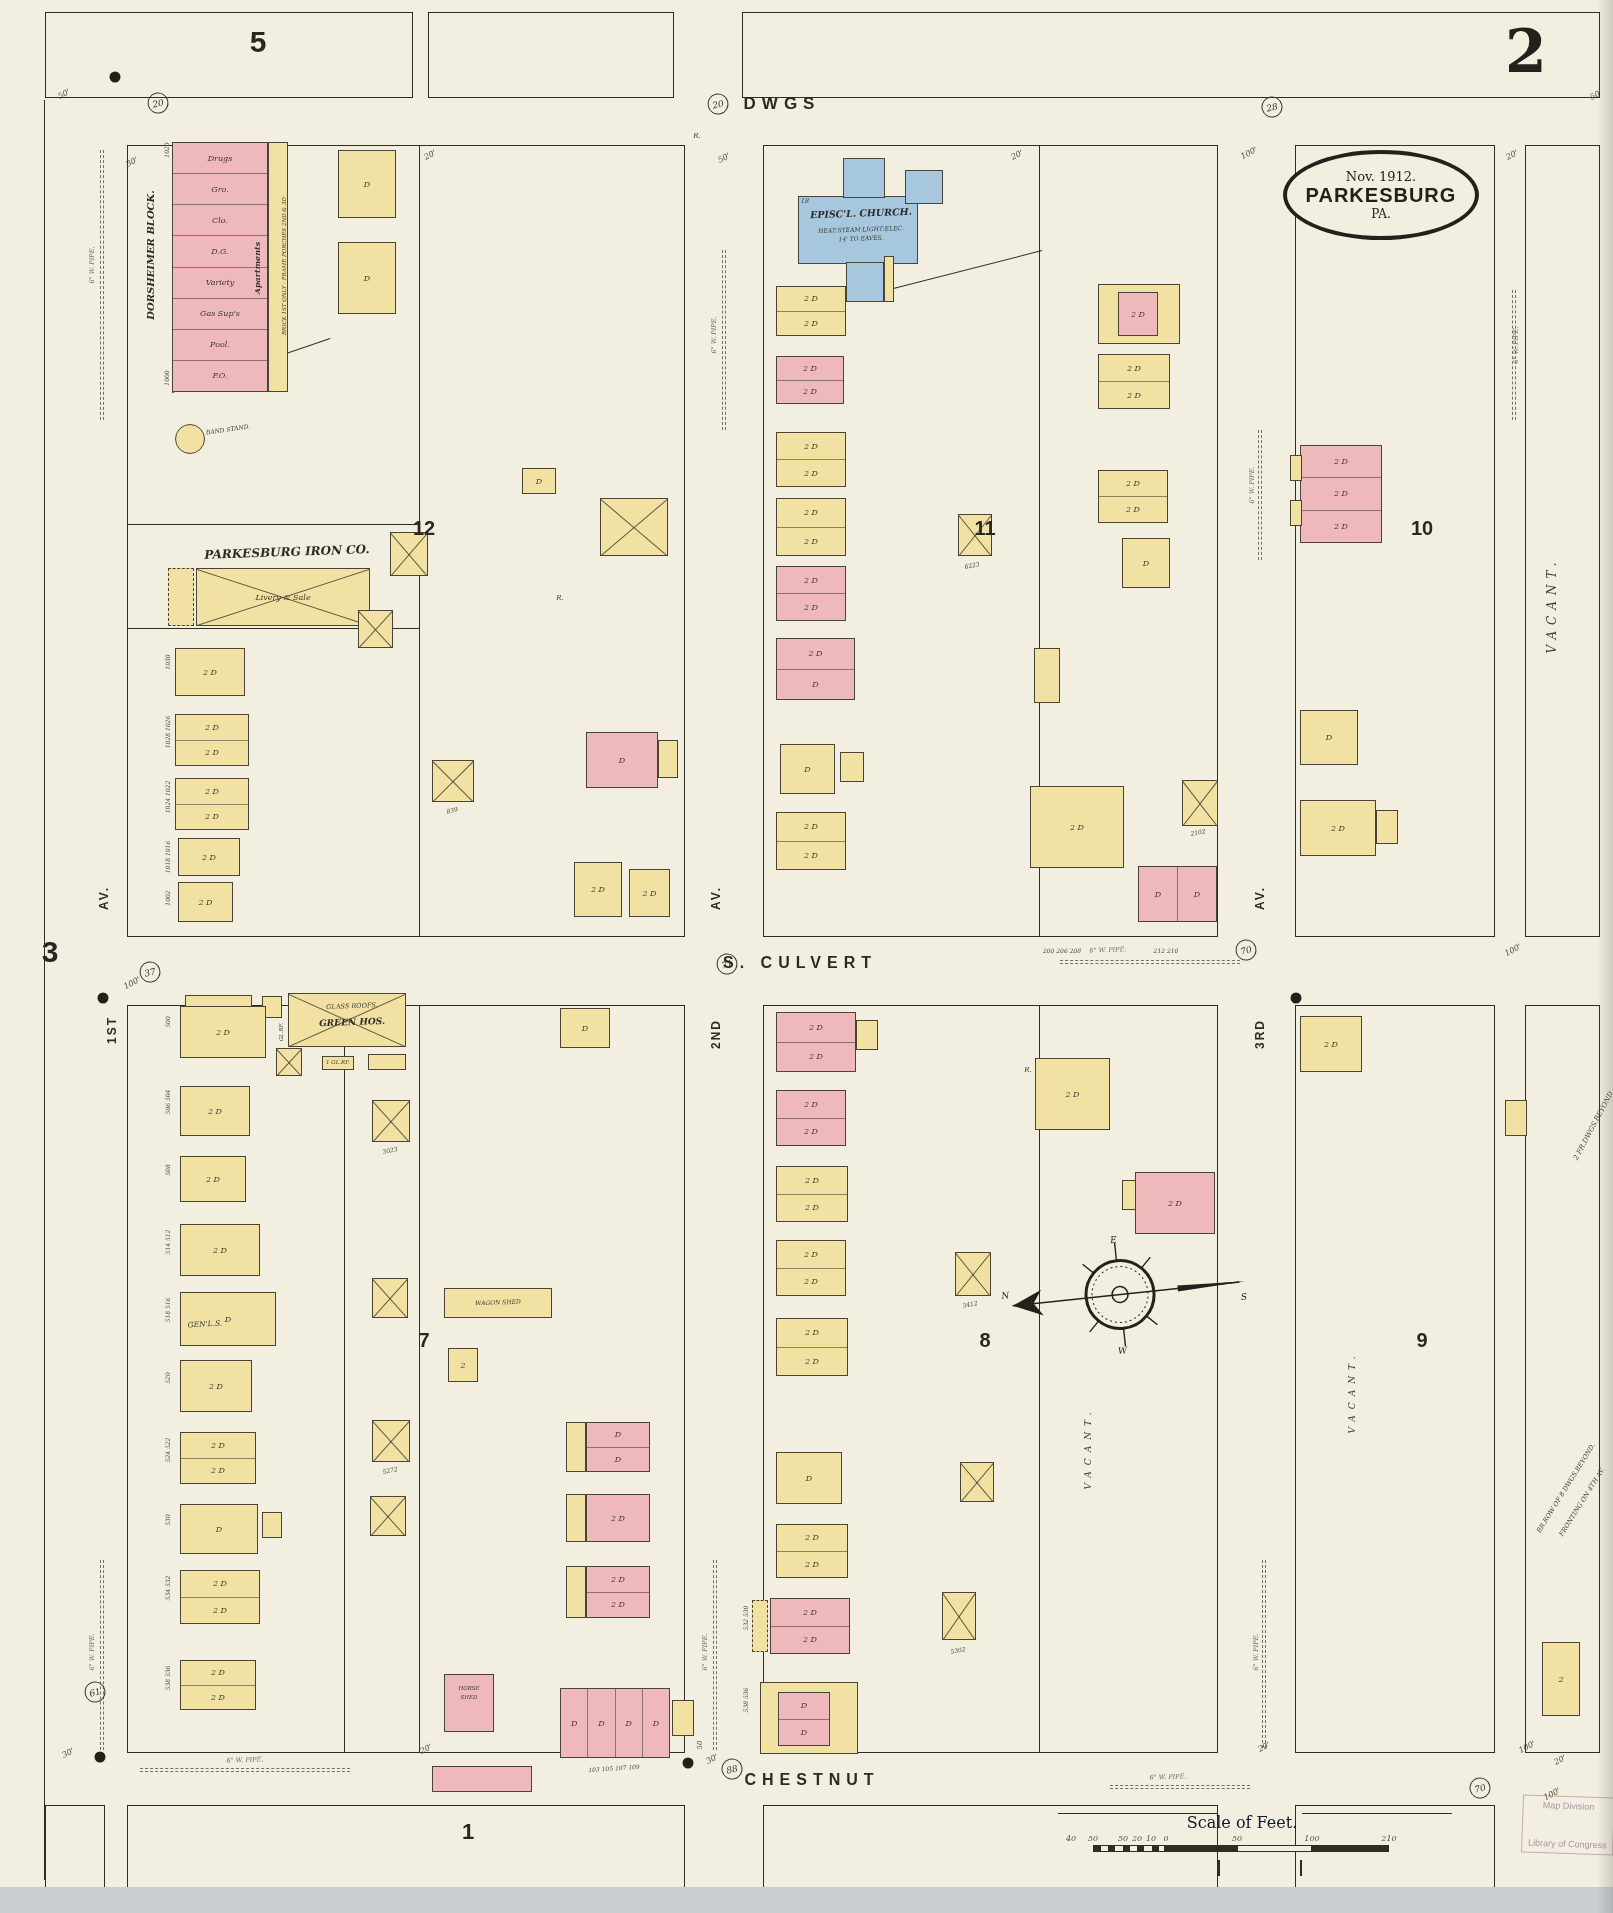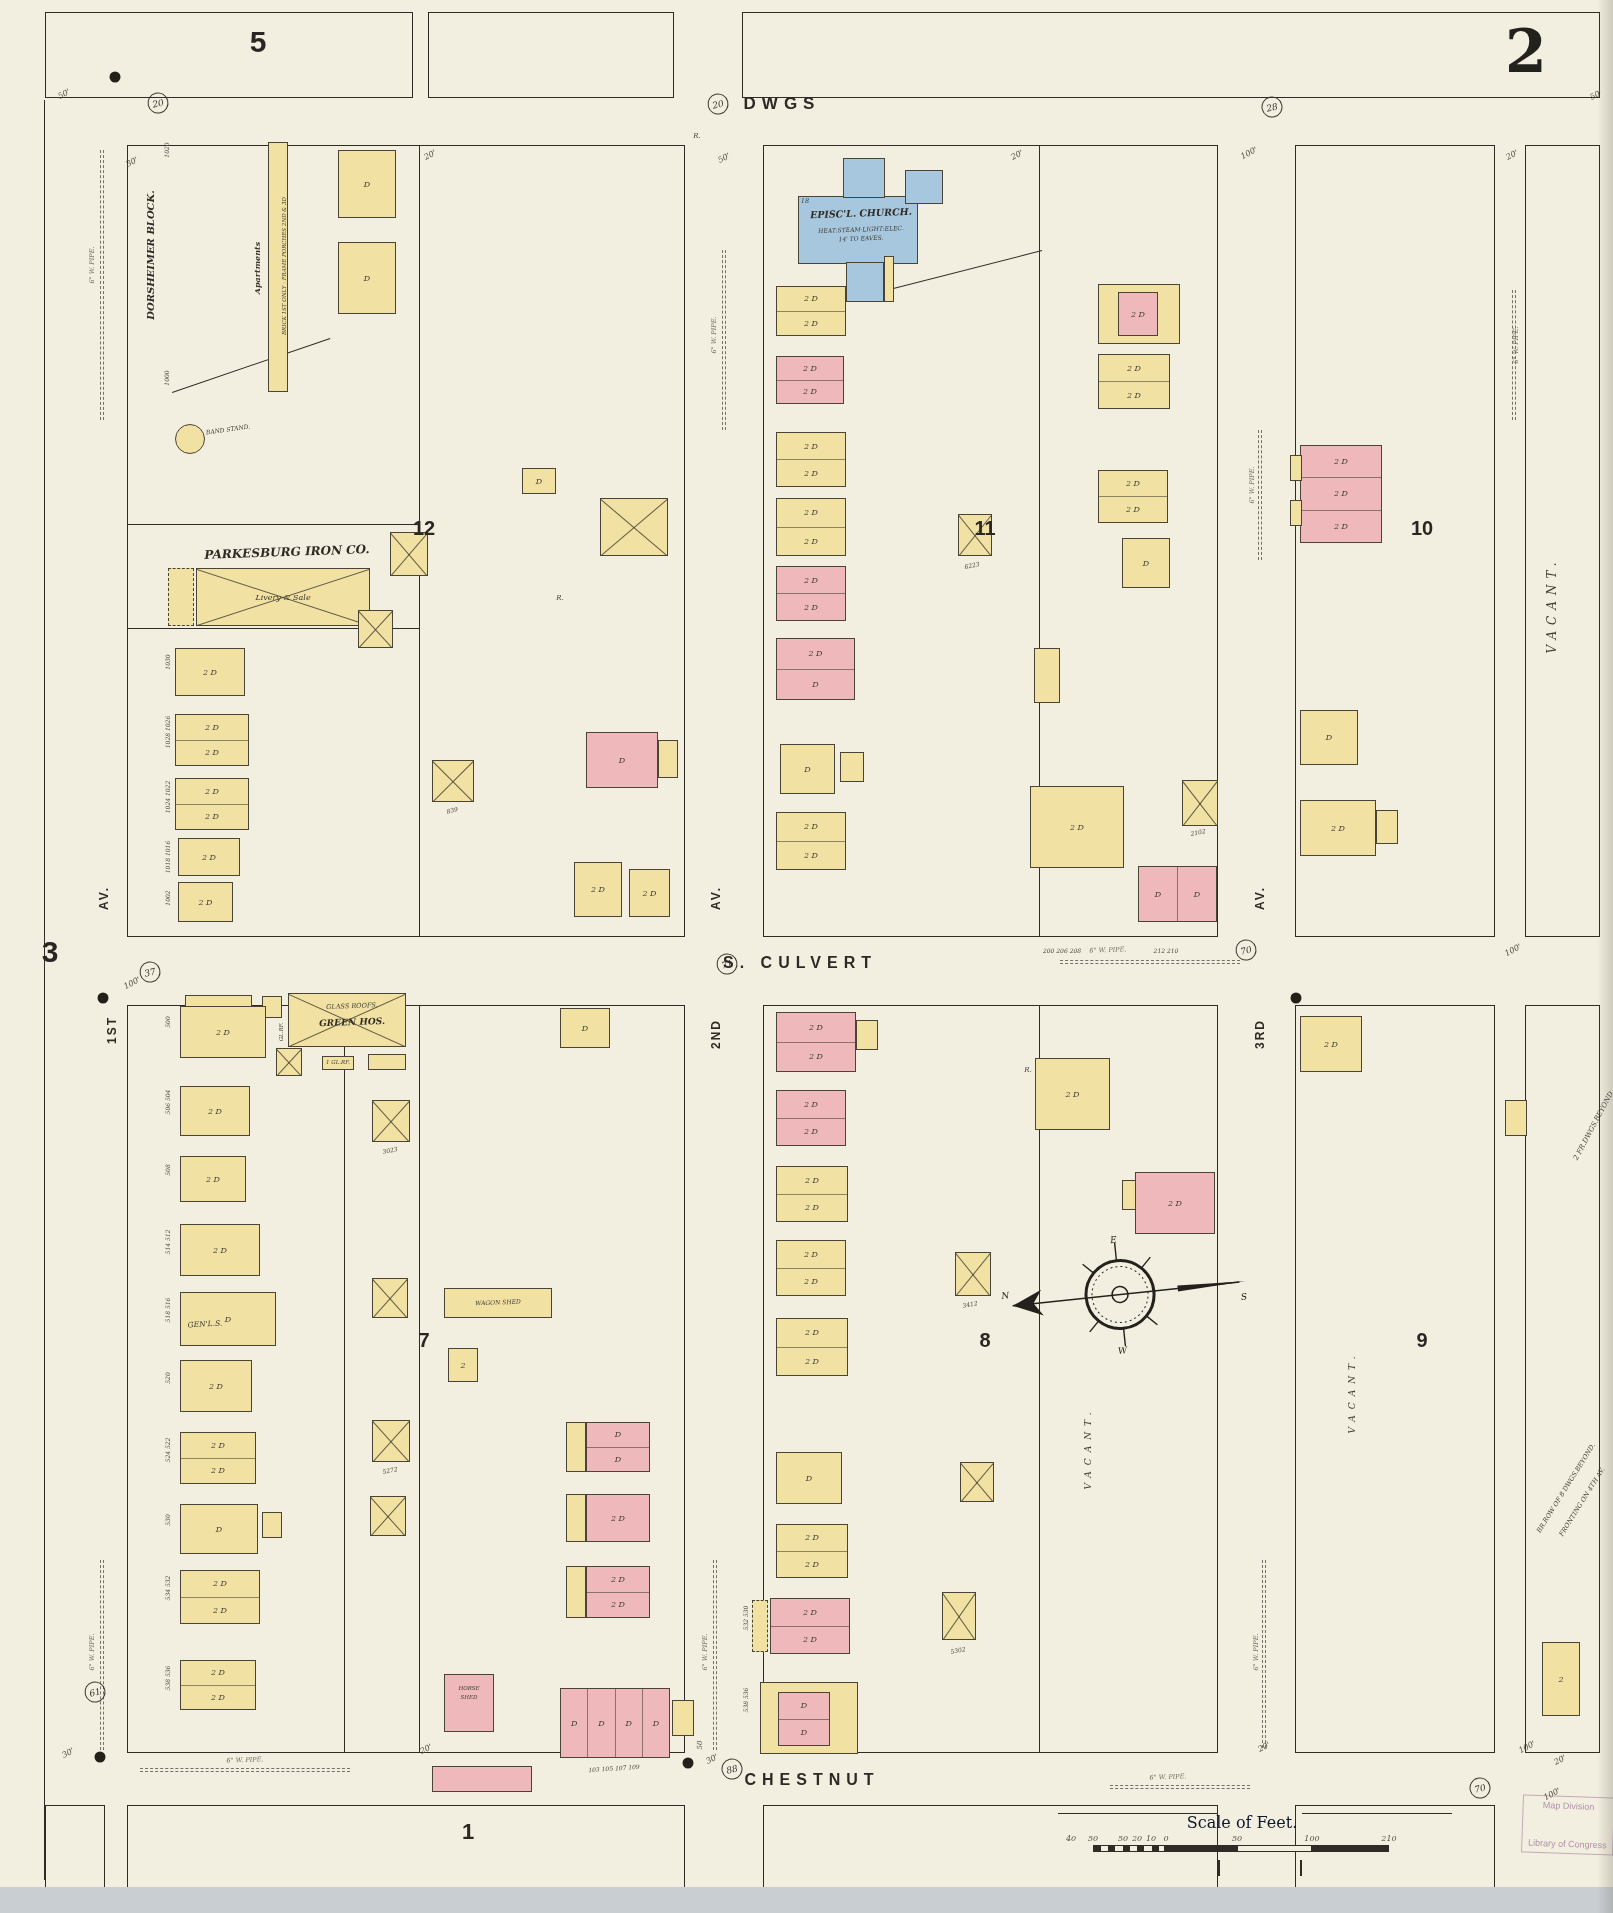--- a/index.html
+++ b/index.html
@@ -57,20 +57,25 @@
          font-size:9px;display:flex;flex-direction:column;justify-content:space-between;padding:4px 2px;text-align:center;overflow:hidden;}
   #bottom-strip{position:absolute;left:0;top:1887px;width:1613px;height:26px;background:#c9ced3;z-index:9;}
   #right-shade{position:absolute;right:0;top:0;width:16px;height:1913px;z-index:9;
                background:linear-gradient(to right, rgba(0,0,0,0), rgba(110,110,100,.28));}
 </style>
 </head>
 <body>
 
 <div id="map">
 
+  <div id="title-oval">
+    <span class="date">Nov. 1912.</span>
+    <span class="city">PARKESBURG</span>
+    <span class="state">PA.</span>
+  </div>
 
   <div id="page-number">2</div>
 
   <svg id="compass" width="250" height="120" viewBox="0 0 250 120">
     <g transform="rotate(-6 125 60)" stroke="#23211c" fill="none" stroke-width="1.4">
       <line x1="12" y1="60" x2="240" y2="60"></line>
       <polygon points="12,60 42,47 33,60 42,73" fill="#23211c" stroke="none"></polygon>
       <polygon points="178,57 246,60 178,63" fill="#23211c" stroke="none"></polygon>
       <circle cx="120" cy="60" r="34" stroke-width="3"></circle>
       <circle cx="120" cy="60" r="28" stroke-width="1" stroke-dasharray="2,3"></circle>
@@ -129,20 +134,32 @@
     <div class="pipe v" style="left: 100px; top: 150px; height: 270px;"></div>
     <div class="pipe v" style="left: 722px; top: 250px; height: 180px;"></div>
     <div class="pipe v" style="left: 1258px; top: 430px; height: 130px;"></div>
     <div class="pipe v" style="left: 100px; top: 1560px; height: 190px;"></div>
     <div class="pipe v" style="left: 713px; top: 1560px; height: 190px;"></div>
     <div class="pipe v" style="left: 1262px; top: 1560px; height: 188px;"></div>
     <div class="pipe v" style="left: 1512px; top: 290px; height: 130px;"></div>
     <div class="pipe h" style="left: 140px; top: 1768px; width: 210px;"></div>
     <div class="pipe h" style="left: 1110px; top: 1785px; width: 140px;"></div>
     <div class="pipe h" style="left: 1060px; top: 960px; width: 180px;"></div>
+    <div class="bld" style="left: 172px; top: 142px; width: 96px; height: 250px; background: rgb(239, 185, 188);">
+      <div class="unitcol">
+        <div>Drugs</div>
+        <div>Gro.</div>
+        <div>Clo.</div>
+        <div>D.G.</div>
+        <div>Variety</div>
+        <div>Gas Sup's</div>
+        <div>Pool.</div>
+        <div>P.O.</div>
+      </div>
+    </div>
     <div class="bld" style="left: 268px; top: 142px; width: 20px; height: 250px; background: rgb(241, 226, 164);"></div>
     <div class="bld" style="left: 338px; top: 150px; width: 58px; height: 68px; background: rgb(241, 226, 164);">
       <span style="position: relative; z-index: 2;">D</span>
     </div>
     <div class="bld" style="left: 338px; top: 242px; width: 58px; height: 72px; background: rgb(241, 226, 164);">
       <span style="position: relative; z-index: 2;">D</span>
     </div>
     <div class="bld" style="left: 175px; top: 424px; width: 30px; height: 30px; background: rgb(241, 226, 164); border-radius: 50%;"></div>
     <div class="bld" style="left: 390px; top: 532px; width: 38px; height: 44px; background: rgb(241, 226, 164);">
       <div class="xl" style="left: 0px; top: 0px; width: 55.3173px; transform: rotate(49.3987deg);"></div>

